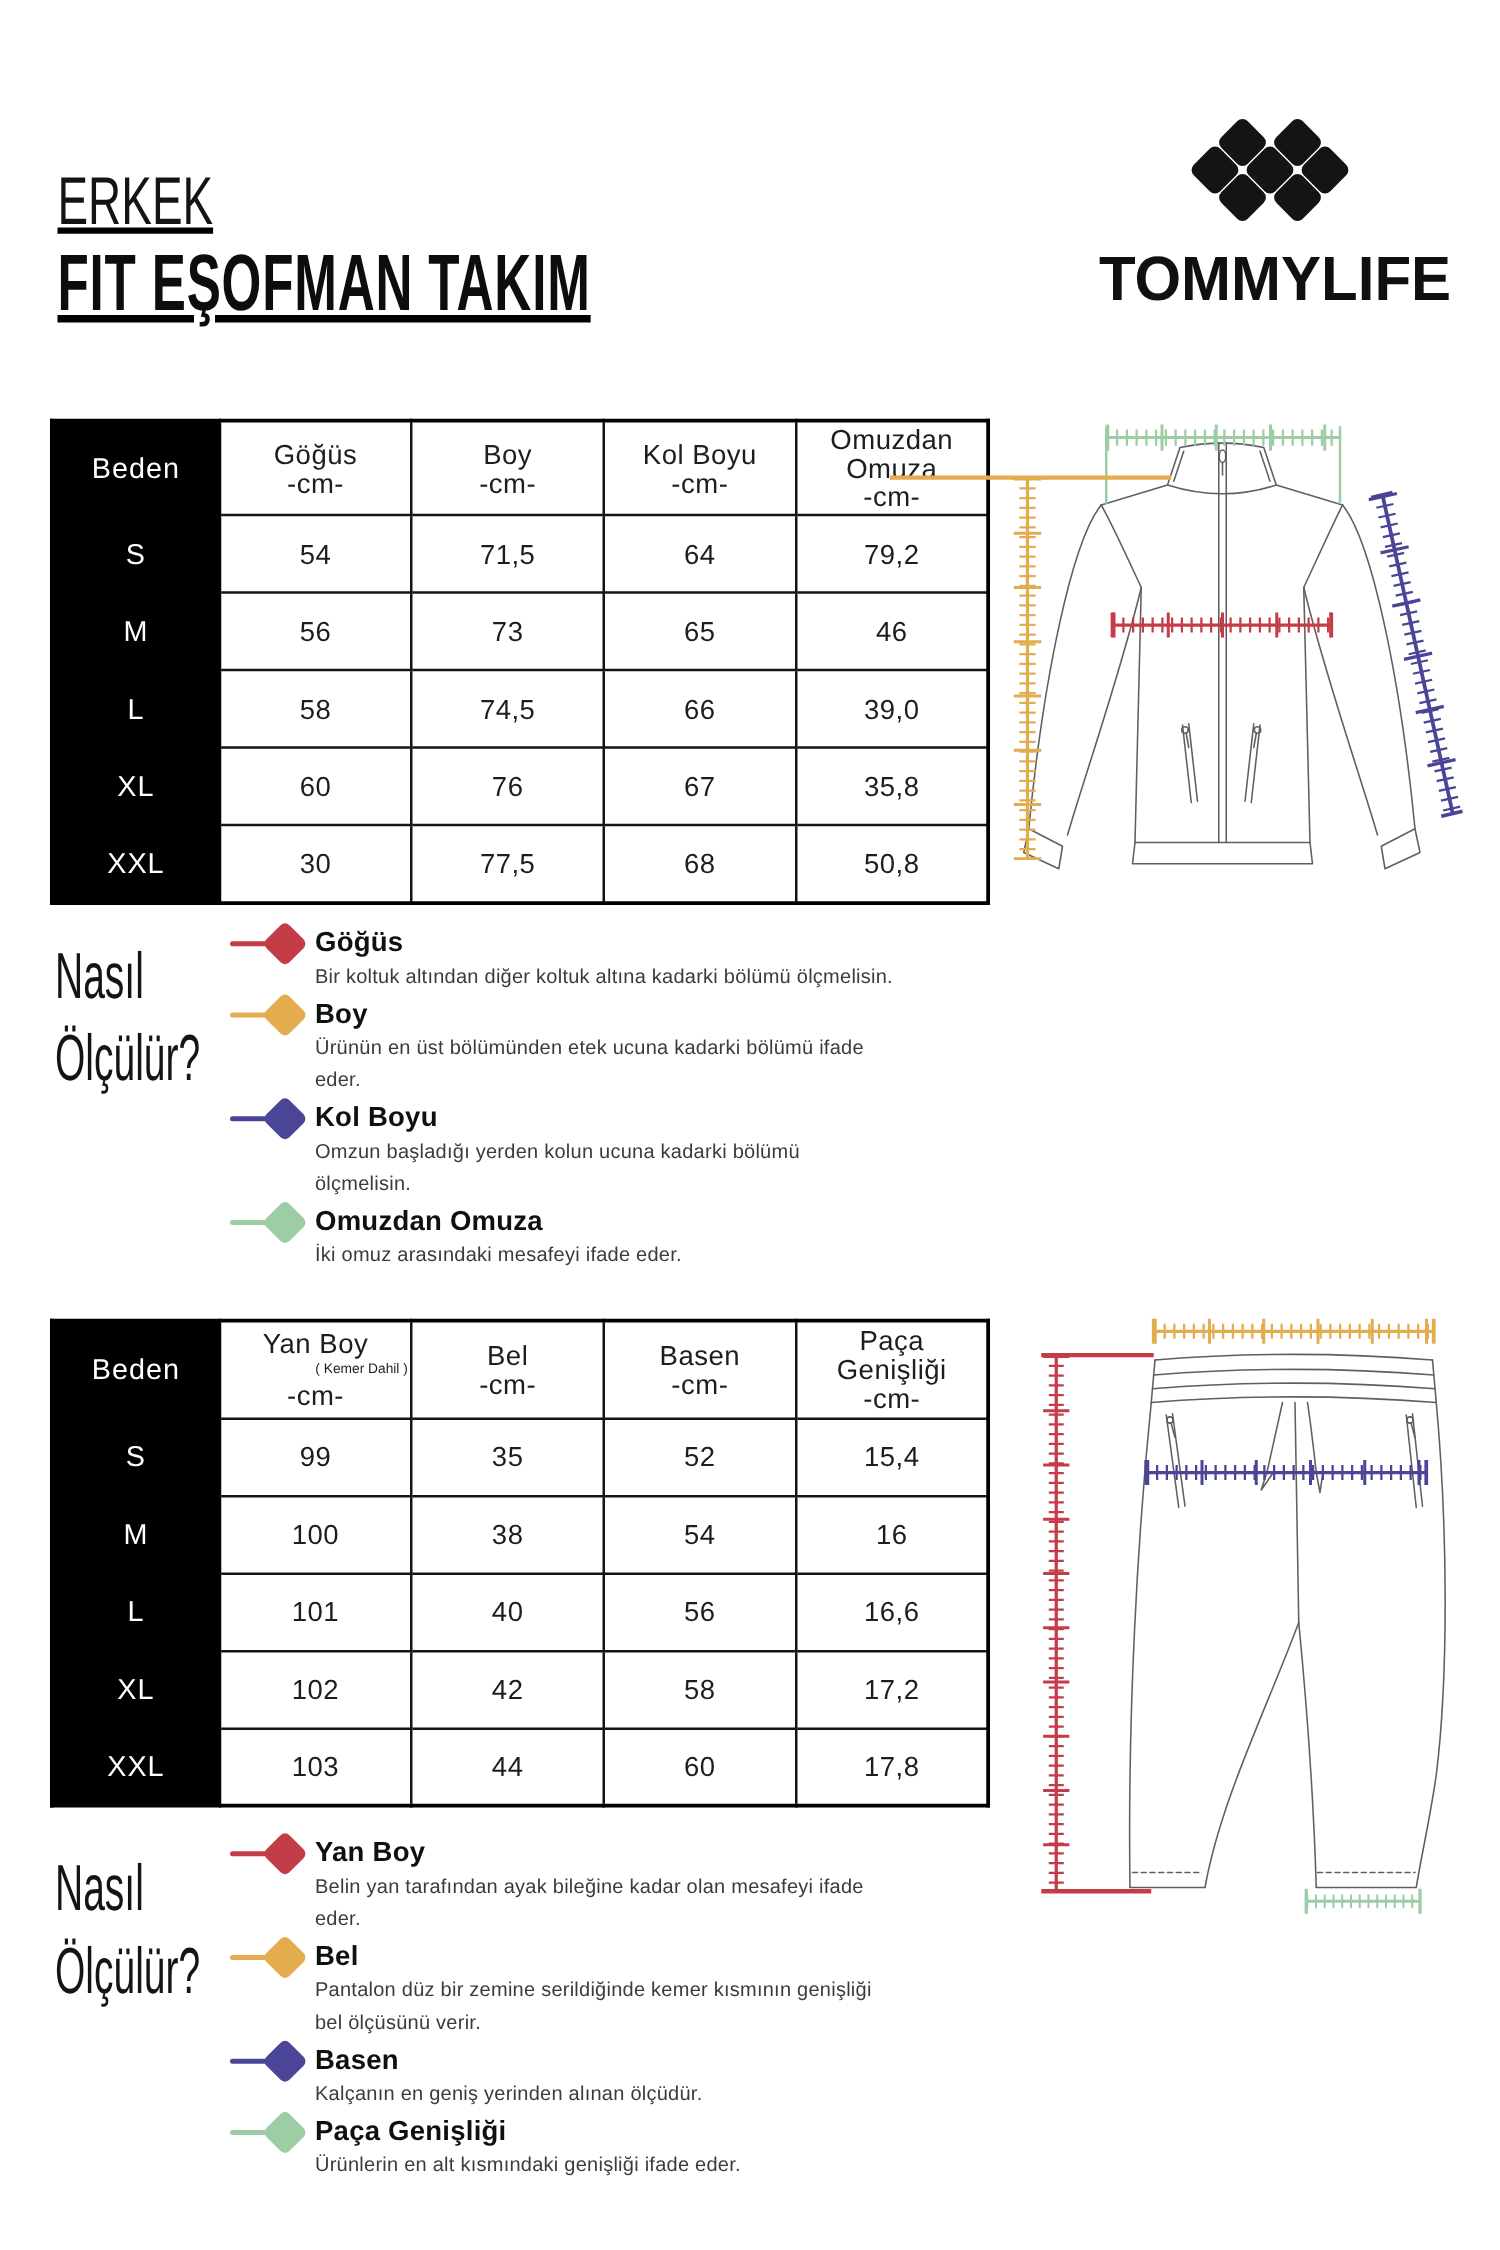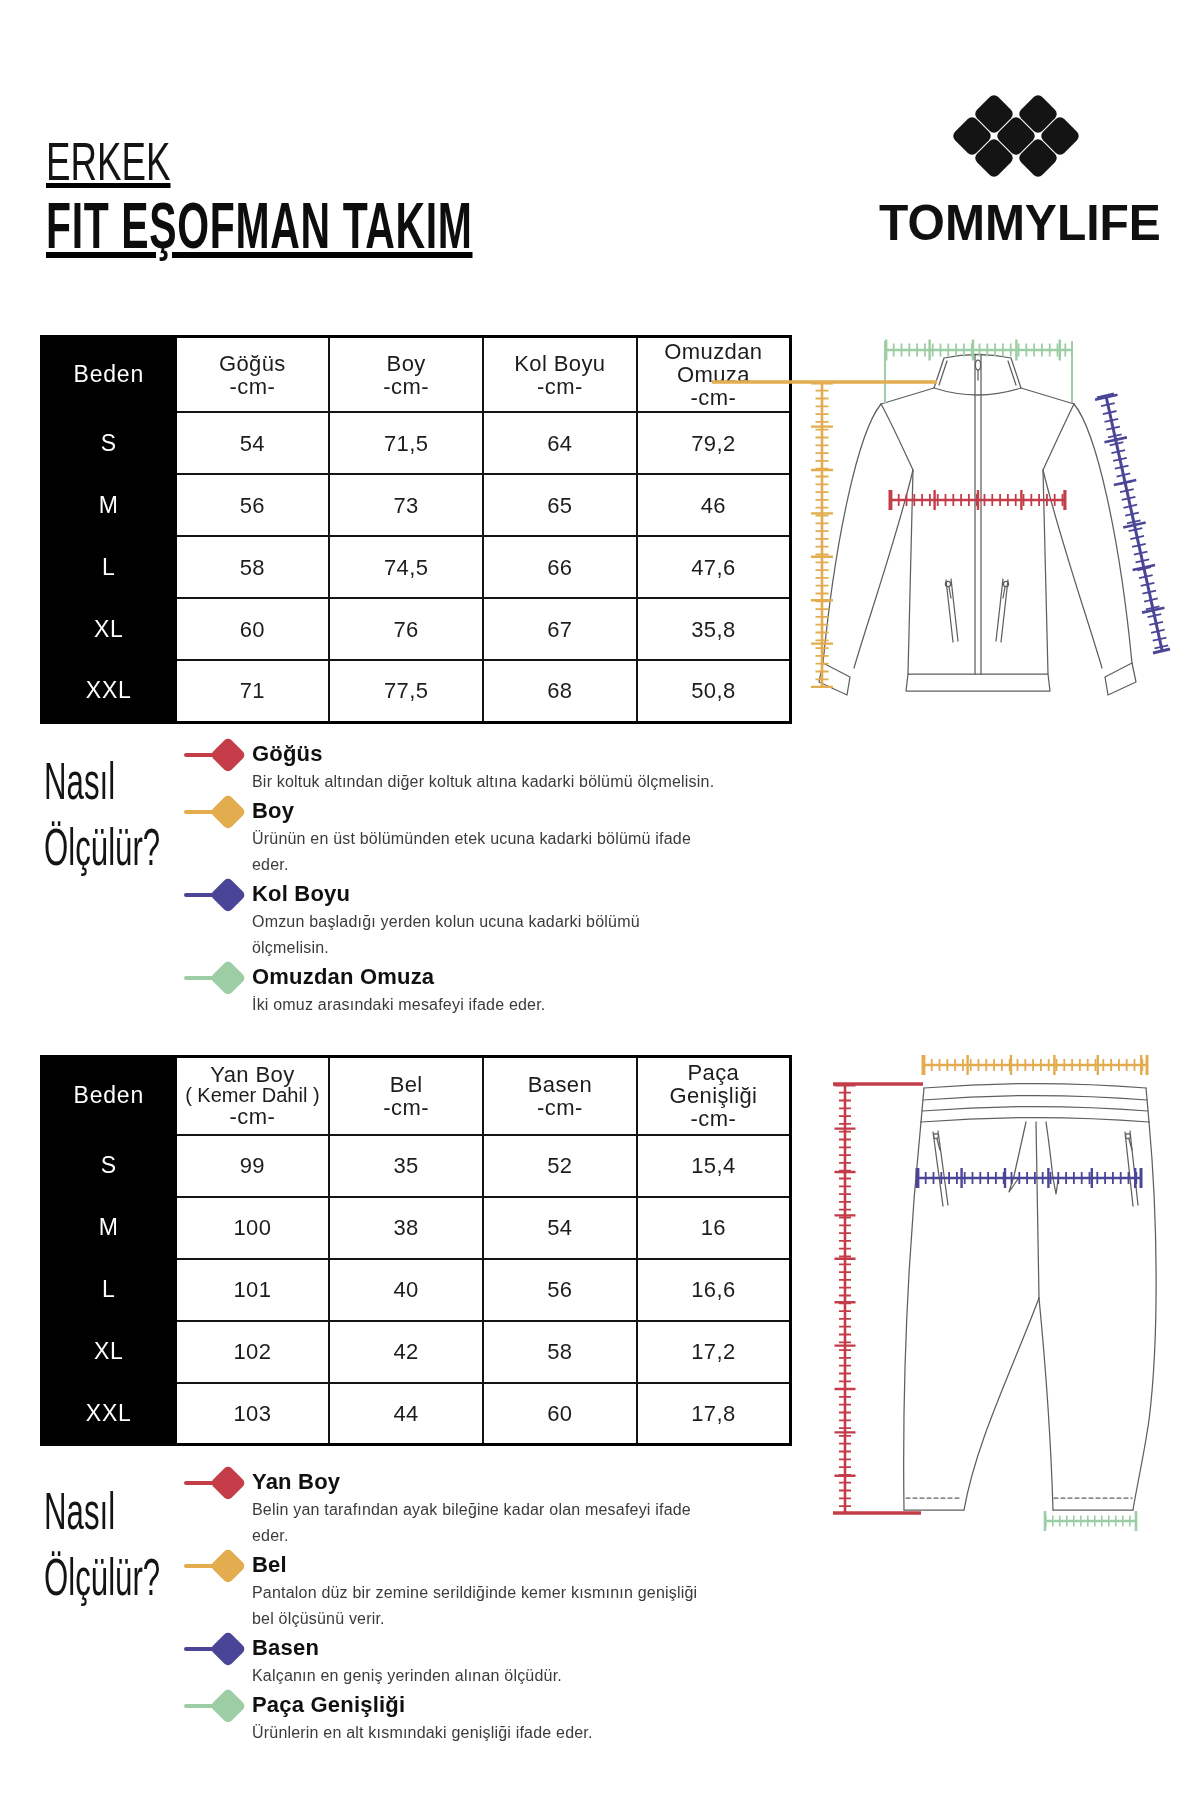--- a/index.html
+++ b/index.html
@@ -22,21 +22,21 @@
   .diamond{position:absolute;width:30px;height:30px;background:#141414;border-radius:6px;transform:rotate(45deg);}
   #logo-text{position:absolute;left:0;top:106px;width:320px;text-align:center;font-size:50px;font-weight:800;
       color:#101010;letter-spacing:0px;transform:scaleX(.96);transform-origin:center top;white-space:nowrap;}
 
   
   table.size-table{position:absolute;border-collapse:collapse;table-layout:fixed;width:752px;
       border:3px solid #000;background:#fff;}
   .size-table th,.size-table td{border:2px solid #141414;text-align:center;vertical-align:middle;
       font-size:22px;font-weight:400;color:#1d1d1d;letter-spacing:.4px;line-height:23px;padding:2px;}
   .size-table .size-col{background:#000;color:#fff;border-color:#000;font-size:23px;letter-spacing:.8px;}
-  .size-table .hsub{font-size:20px;line-height:19px;letter-spacing:0;}
+  .size-table .hsub{font-size:11px;line-height:19px;letter-spacing:0;text-align:right;}
   #table1{left:40px;top:335px;}
   #table2{left:40px;top:1055px;}
   #table1 tr{height:62px;} #table1 tr:first-child{height:72px;}
   #table2 tr{height:62px;} #table2 tr:first-child{height:78px;}
 
   
   .measure-title{position:absolute;left:44px;width:220px;}
   .measure-title div{font-size:52px;font-weight:400;line-height:66px;color:var(--ink);
       transform:scaleX(.60);transform-origin:left top;white-space:nowrap;}
   #measure1{top:748px;} #measure2{top:1478px;}
@@ -123,32 +123,32 @@
           <td>56</td>
           <td>73</td>
           <td>65</td>
           <td>46</td>
         </tr>
         <tr>
           <th class="size-col">L</th>
           <td>58</td>
           <td>74,5</td>
           <td>66</td>
-          <td>47,6</td>
+          <td>39,0</td>
         </tr>
         <tr>
           <th class="size-col">XL</th>
           <td>60</td>
           <td>76</td>
           <td>67</td>
           <td>35,8</td>
         </tr>
         <tr>
           <th class="size-col">XXL</th>
-          <td>71</td>
+          <td>30</td>
           <td>77,5</td>
           <td>68</td>
           <td>50,8</td>
         </tr>
       </tbody>
     </table>
 
   <table id="table2" class="size-table">
       <colgroup>
         <col style="width:134px">

